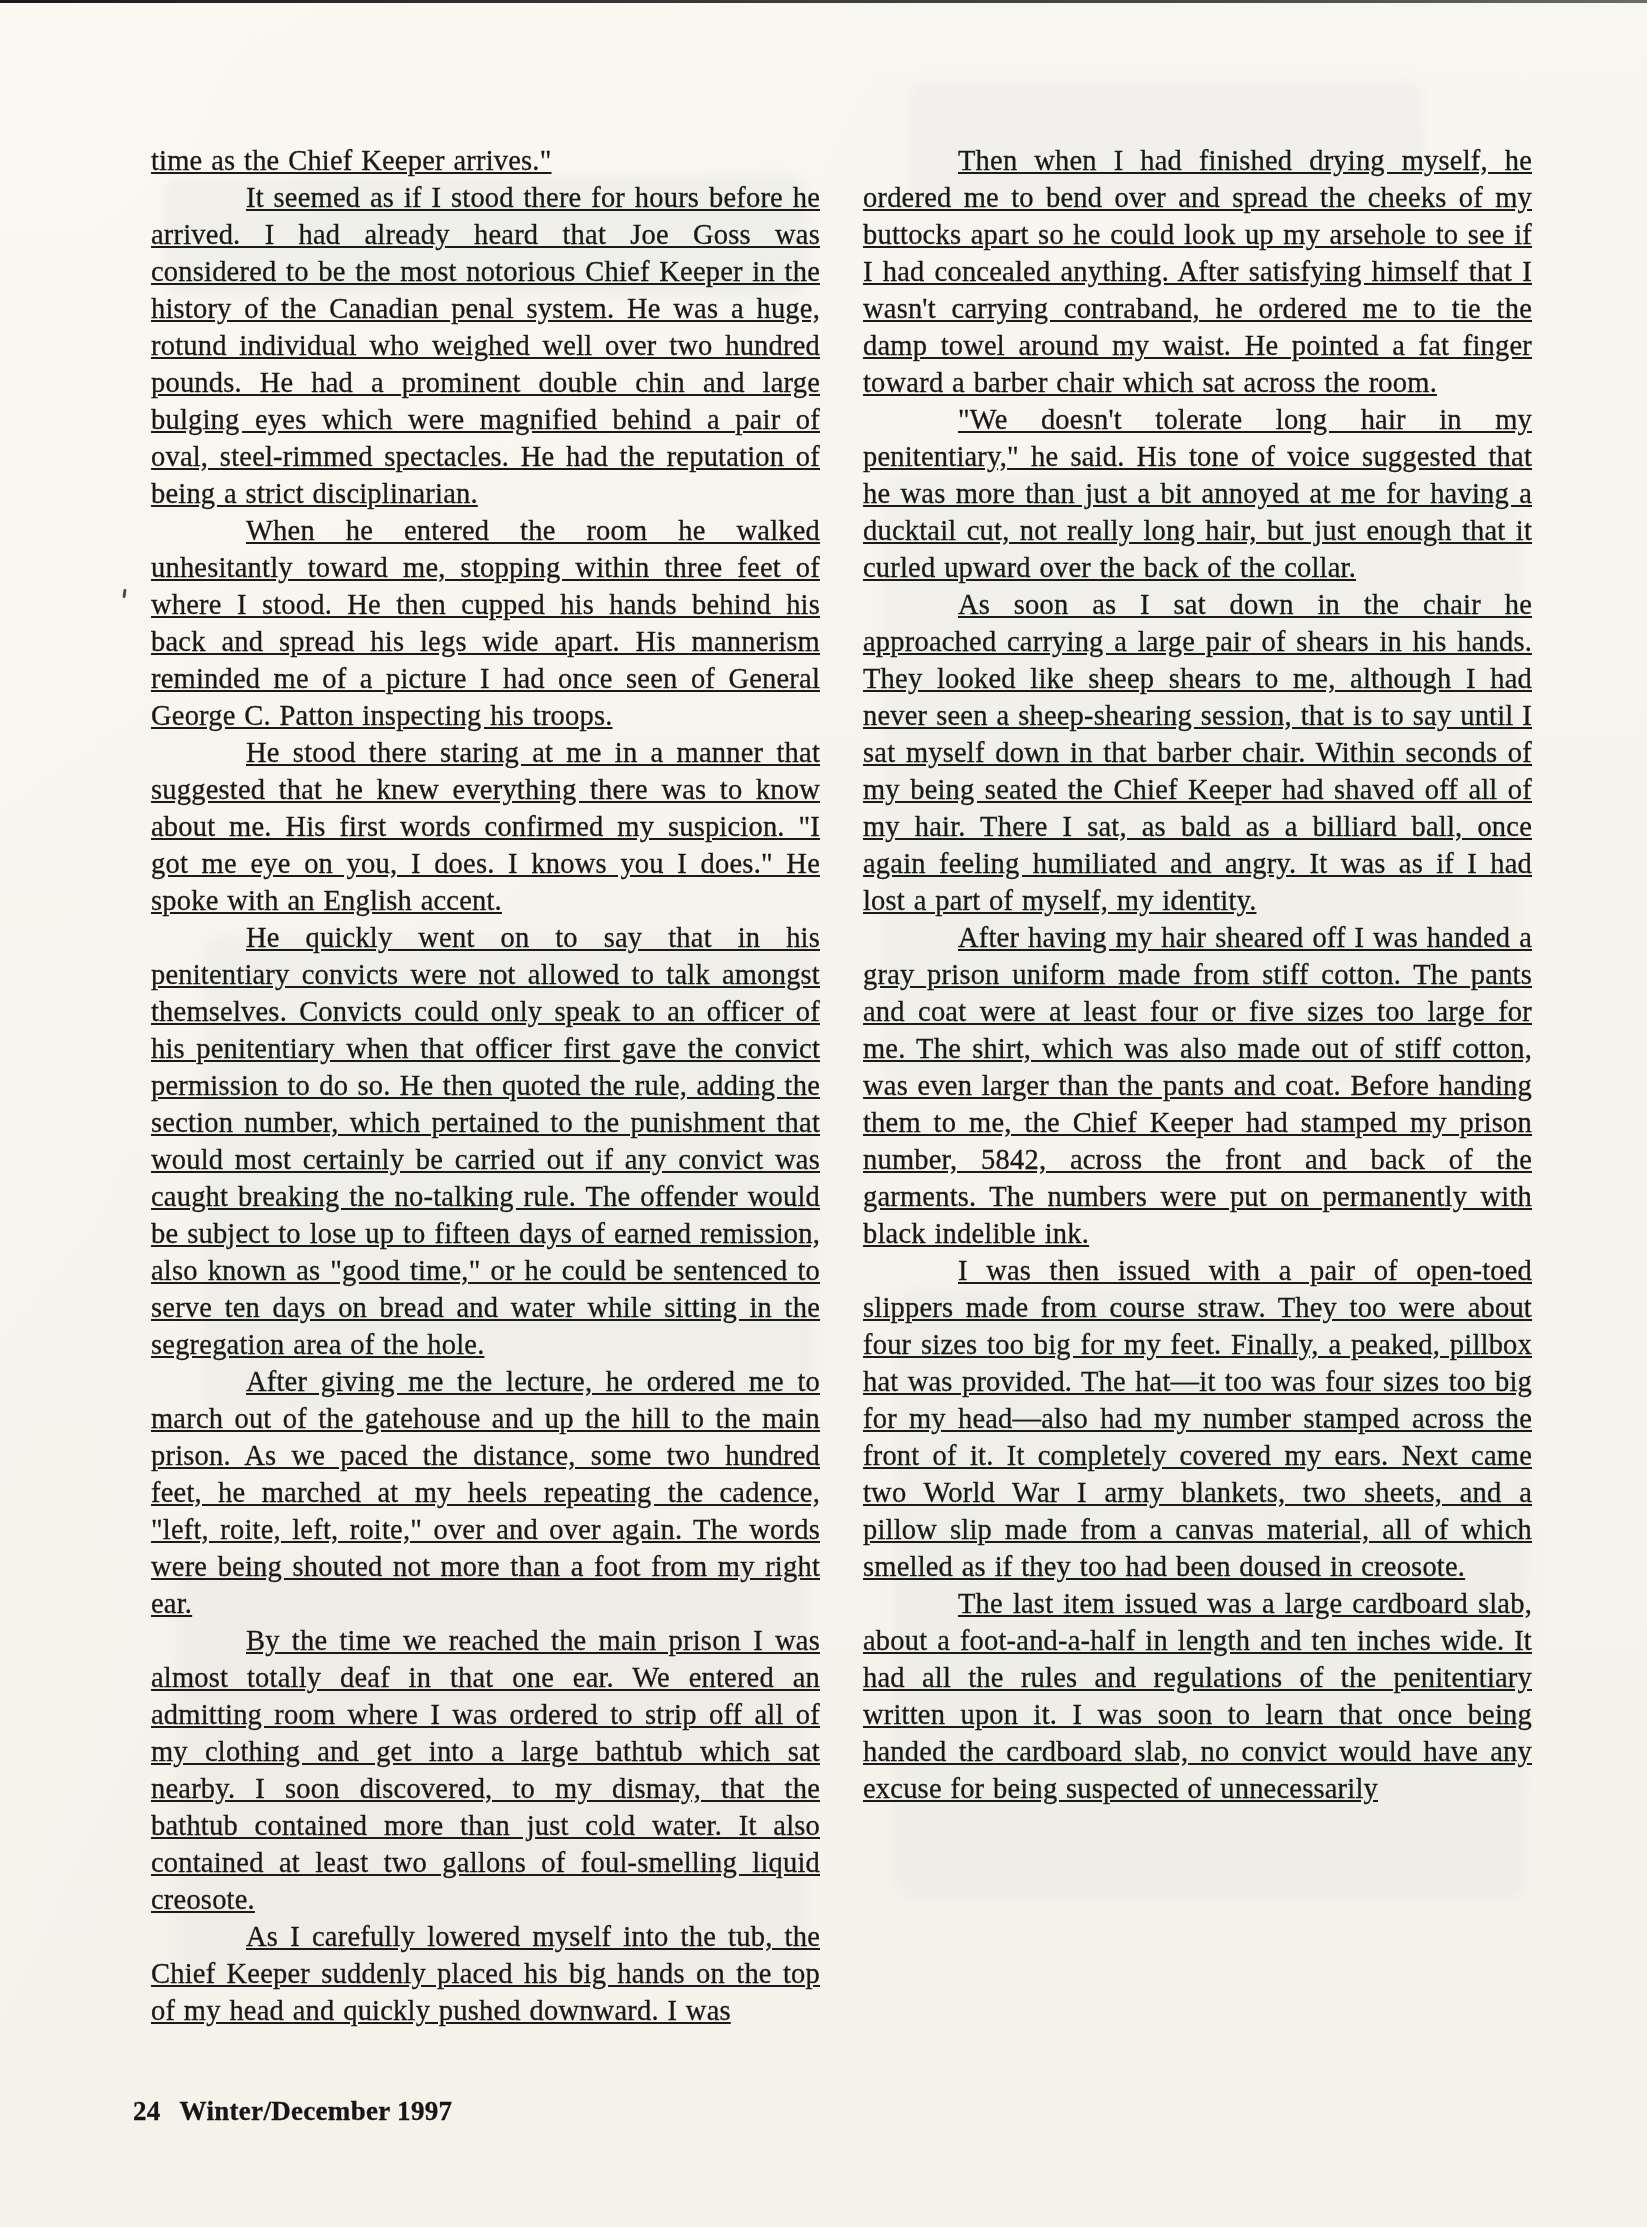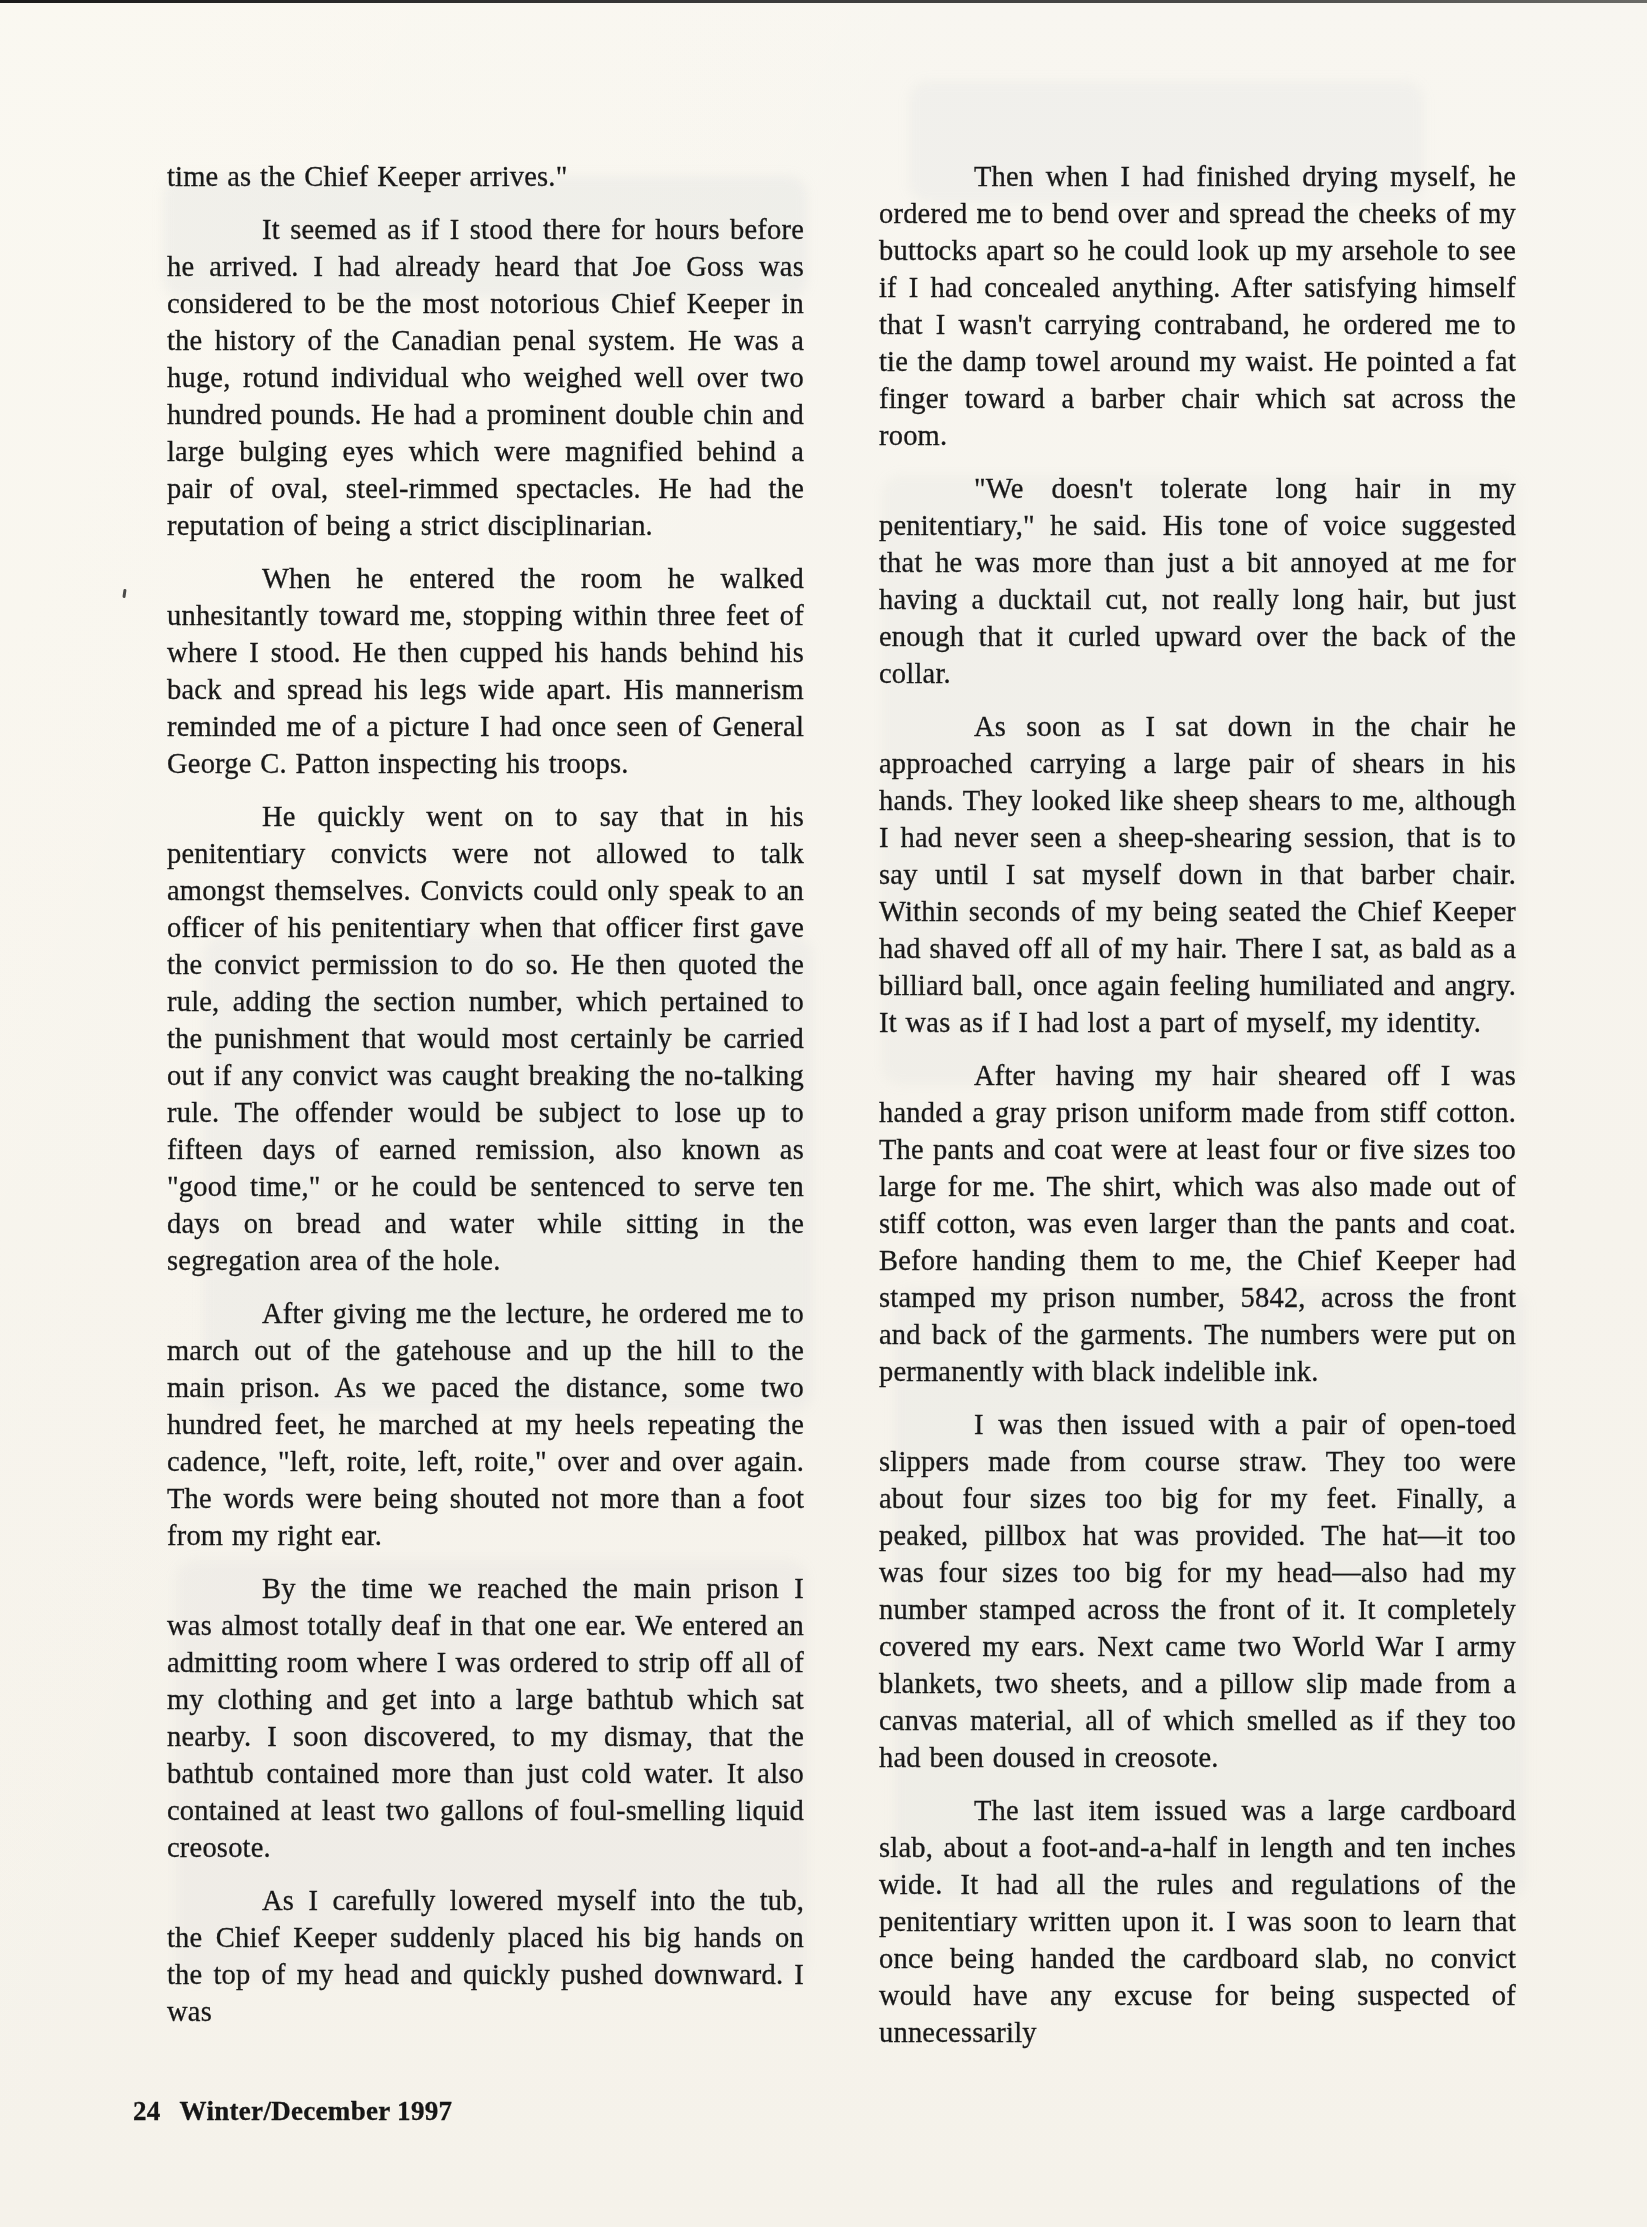--- a/index.html
+++ b/index.html
@@ -67,22 +67,23 @@
     height: 1953px;
     overflow: hidden;
     font-size: 28.5px;
     line-height: 37px;
     text-align: justify;
     letter-spacing: 0.2px;
     word-spacing: 1.4px;
     -webkit-text-stroke: 0.3px #1a1a1a;
   }
   .para {
-    margin: 16px;
+    margin: 0;
     text-indent: 0;
+    text-decoration: underline;
   }
   .para.indent {
     text-indent: 95px;
   }
 
   .footer {
     position: absolute;
     left: 133px;
     top: 2096px;
     z-index: 1;
@@ -108,20 +109,21 @@
   <div class="bleed bleed-5"></div>
   <div class="bleed bleed-6"></div>
 
   <div class="ink-speck"></div>
 
   <main class="columns">
     <section class="col col-left">
         <p class="para">time as the Chief Keeper arrives."</p>
         <p class="para indent">It seemed as if I stood there for hours before he arrived.  I had already heard that Joe Goss was considered to be the most notorious Chief Keeper in the history of the Canadian penal system.  He was a huge, rotund individual who weighed well over two hundred pounds.  He had a prominent double chin and large bulging eyes which were magnified behind a pair of oval, steel-rimmed spectacles.  He had the reputation of being a strict disciplinarian.</p>
         <p class="para indent">When he entered the room he walked unhesitantly toward me, stopping within three feet of where I stood.  He then cupped his hands behind his back and spread his legs wide apart.  His mannerism reminded me of a picture I had once seen of General George C. Patton inspecting his troops.</p>
+        <p class="para indent">He stood there staring at me in a manner that suggested that he knew everything there was to know about me.  His first words confirmed my suspicion.  "I got me eye on you, I does.  I knows you I does."  He spoke with an English accent.</p>
         <p class="para indent">He quickly went on to say that in his penitentiary convicts were not allowed to talk amongst themselves.  Convicts could only speak to an officer of his penitentiary when that officer first gave the convict permission to do so.  He then quoted the rule, adding the section number, which pertained to the punishment that would most certainly be carried out if any convict was caught breaking the no-talking rule.  The offender would be subject to lose up to fifteen days of earned remission, also known as "good time," or he could be sentenced to serve ten days on bread and water while sitting in the segregation area of the hole.</p>
         <p class="para indent">After giving me the lecture, he ordered me to march out of the gatehouse and up the hill to the main prison.  As we paced the distance, some two hundred feet, he marched at my heels repeating the cadence, "left, roite, left, roite," over and over again.  The words were being shouted not more than a foot from my right ear.</p>
         <p class="para indent">By the time we reached the main prison I was almost totally deaf in that one ear.  We entered an admitting room where I was ordered to strip off all of my clothing and get into a large bathtub which sat nearby.  I soon discovered, to my dismay, that the bathtub contained more than just cold water.  It also contained at least two gallons of foul-smelling liquid creosote.</p>
         <p class="para indent">As I carefully lowered myself into the tub, the Chief Keeper suddenly placed his big hands on the top of my head and quickly pushed downward.  I was</p>
       </section>
     <section class="col col-right">
         <p class="para indent">Then when I had finished drying myself, he ordered me to bend over and spread the cheeks of my buttocks apart so he could look up my arsehole to see if I had concealed anything.  After satisfying himself that I wasn't carrying contraband, he ordered me to tie the damp towel around my waist.  He pointed a fat finger toward a barber chair which sat across the room.</p>
         <p class="para indent">"We doesn't tolerate long hair in my penitentiary," he said.  His tone of voice suggested that he was more than just a bit annoyed at me for having a ducktail cut, not really long hair, but just enough that it curled upward over the back of the collar.</p>
         <p class="para indent">As soon as I sat down in the chair he approached carrying a large pair of shears in his hands.  They looked like sheep shears to me, although I had never seen a sheep-shearing session, that is to say until I sat myself down in that barber chair.  Within seconds of my being seated the Chief Keeper had shaved off all of my hair.  There I sat, as bald as a billiard ball, once again feeling humiliated and angry.  It was as if I had lost a part of myself, my identity.</p>
         <p class="para indent">After having my hair sheared off I was handed a gray prison uniform made from stiff cotton.  The pants and coat were at least four or five sizes too large for me.  The shirt, which was also made out of stiff cotton, was even larger than the pants and coat.  Before handing them to me, the Chief Keeper had stamped my prison number, 5842, across the front and back of the garments.  The numbers were put on permanently with black indelible ink.</p>

